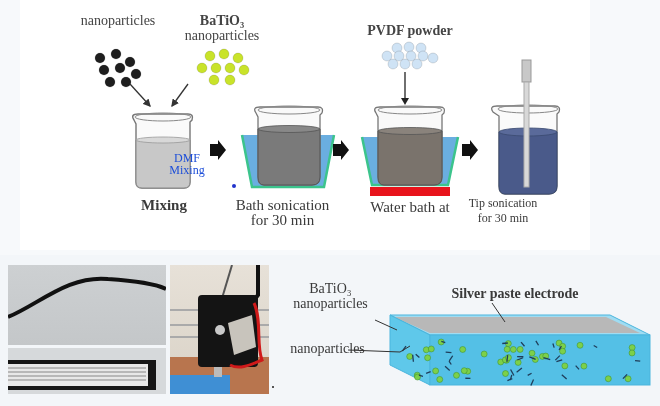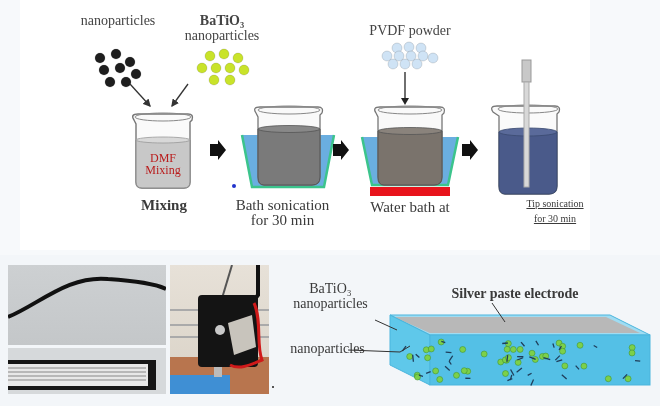--- a/index.html
+++ b/index.html
@@ -56,21 +56,21 @@
   <line x1="10" y1="4" x2="30" y2="26" stroke="#333" stroke-width="1.3" marker-end="url(#ah)"></line>
   <line x1="68" y1="4" x2="52" y2="26" stroke="#333" stroke-width="1.3" marker-end="url(#ah)"></line>
 </svg>
 
 <svg style="left:128px;top:110px;" width="70" height="80">
   <path d="M6,10 Q2,4 10,4 L60,4 Q66,4 64,10 L62,12 L62,72 Q62,78 56,78 L14,78 Q8,78 8,72 L8,14 Z" fill="#fafafa" stroke="#777" stroke-width="1.4"></path>
   <ellipse cx="35" cy="7" rx="28" ry="4" fill="none" stroke="#888"></ellipse>
   <path d="M8,30 L62,30 L62,72 Q62,78 56,78 L14,78 Q8,78 8,72 Z" fill="#c8c8c8" stroke="#888"></path>
   <ellipse cx="35" cy="30" rx="27" ry="3" fill="#d8d8d8" stroke="#999" stroke-width="0.8"></ellipse>
 </svg>
-<div class="lbl sm" style="left:135px;top:152px;width:56px;color:#b91c1c;font-size:12px;line-height:12px;">
+<div class="lbl sm" style="left:135px;top:152px;width:56px;color:#1d4ed8;font-size:12px;line-height:12px;padding-left:24px;">
   <div>DMF</div>
   <div>Mixing</div>
 </div>
 <div class="lbl" style="left:128px;top:198px;width:72px;font-size:15px;font-weight:bold;">
   <div>Mixing</div>
 </div>
 
 <svg style="left:210px;top:140px;" width="16" height="20">
     <path d="M0,4 L8,4 L8,0 L16,10 L8,20 L8,16 L0,16 Z" fill="#111"></path>
   </svg>
@@ -87,21 +87,21 @@
   </svg>
 <div class="lbl" style="left:225px;top:198px;width:115px;font-size:15px;">
   <div>Bath sonication</div>
   <div>for 30 min</div>
 </div>
 
 <svg style="left:333px;top:140px;" width="16" height="20">
     <path d="M0,4 L8,4 L8,0 L16,10 L8,20 L8,16 L0,16 Z" fill="#111"></path>
   </svg>
 
-<div class="lbl b" style="left:360px;top:23px;width:100px;font-weight:normal;">
+<div class="lbl b" style="left:360px;top:23px;width:100px;font-weight:bold;">
   <div>PVDF powder</div>
 </div>
 <svg id="pvdf-particles" style="left:375px;top:42px;" width="70" height="30">
     <circle cx="22" cy="6" r="5" fill="#cfe3f5" stroke="rgba(0,0,0,0.25)" stroke-width="0.5"></circle>
     <circle cx="34" cy="5" r="5" fill="#cfe3f5" stroke="rgba(0,0,0,0.25)" stroke-width="0.5"></circle>
     <circle cx="46" cy="6" r="5" fill="#cfe3f5" stroke="rgba(0,0,0,0.25)" stroke-width="0.5"></circle>
     <circle cx="12" cy="14" r="5" fill="#cfe3f5" stroke="rgba(0,0,0,0.25)" stroke-width="0.5"></circle>
     <circle cx="24" cy="14" r="5" fill="#cfe3f5" stroke="rgba(0,0,0,0.25)" stroke-width="0.5"></circle>
     <circle cx="36" cy="14" r="5" fill="#cfe3f5" stroke="rgba(0,0,0,0.25)" stroke-width="0.5"></circle>
     <circle cx="48" cy="14" r="5" fill="#cfe3f5" stroke="rgba(0,0,0,0.25)" stroke-width="0.5"></circle>
@@ -132,21 +132,21 @@
   </svg>
 
 <svg style="left:485px;top:60px;" width="85" height="140">
   <path d="M8,52 Q4,46 12,46 L70,46 Q76,46 74,52 L72,54 L72,126 Q72,134 64,134 L20,134 Q14,134 14,126 L14,56 Z" fill="#fafafa" stroke="#777" stroke-width="1.3"></path>
   <path d="M14,72 L72,72 L72,126 Q72,134 64,134 L20,134 Q14,134 14,126 Z" fill="#4a5a8a" stroke="#3a4a70"></path>
   <ellipse cx="43" cy="72" rx="29" ry="4" fill="#5a6a9a" stroke="#3a4a70" stroke-width="0.8"></ellipse>
   <ellipse cx="43" cy="49" rx="30" ry="4" fill="none" stroke="#888"></ellipse>
   <rect x="37" y="0" width="9" height="22" fill="#c8c8c8" stroke="#999"></rect>
   <rect x="39" y="22" width="5" height="105" fill="#d8d8d8" stroke="#aaa"></rect>
 </svg>
-<div class="lbl" style="left:500px;top:196px;width:110px;font-size:10px;text-decoration:underline;">
+<div class="lbl" style="left:448px;top:196px;width:110px;font-size:12px;">
   <div>Tip sonication</div>
   <div>for 30 min</div>
 </div>
 
 <div class="bottom-panel"></div>
 
 <div class="photo" style="left:8px;top:265px;width:158px;height:80px;background:linear-gradient(180deg,#cdd0d2,#c4c7c9);">
   <svg width="158" height="80" style="left:0;top:0;">
       <path d="M0,52 C30,40 60,10 100,14 C130,16 150,20 158,24" stroke="#111" stroke-width="4" fill="none"></path>
     </svg>

